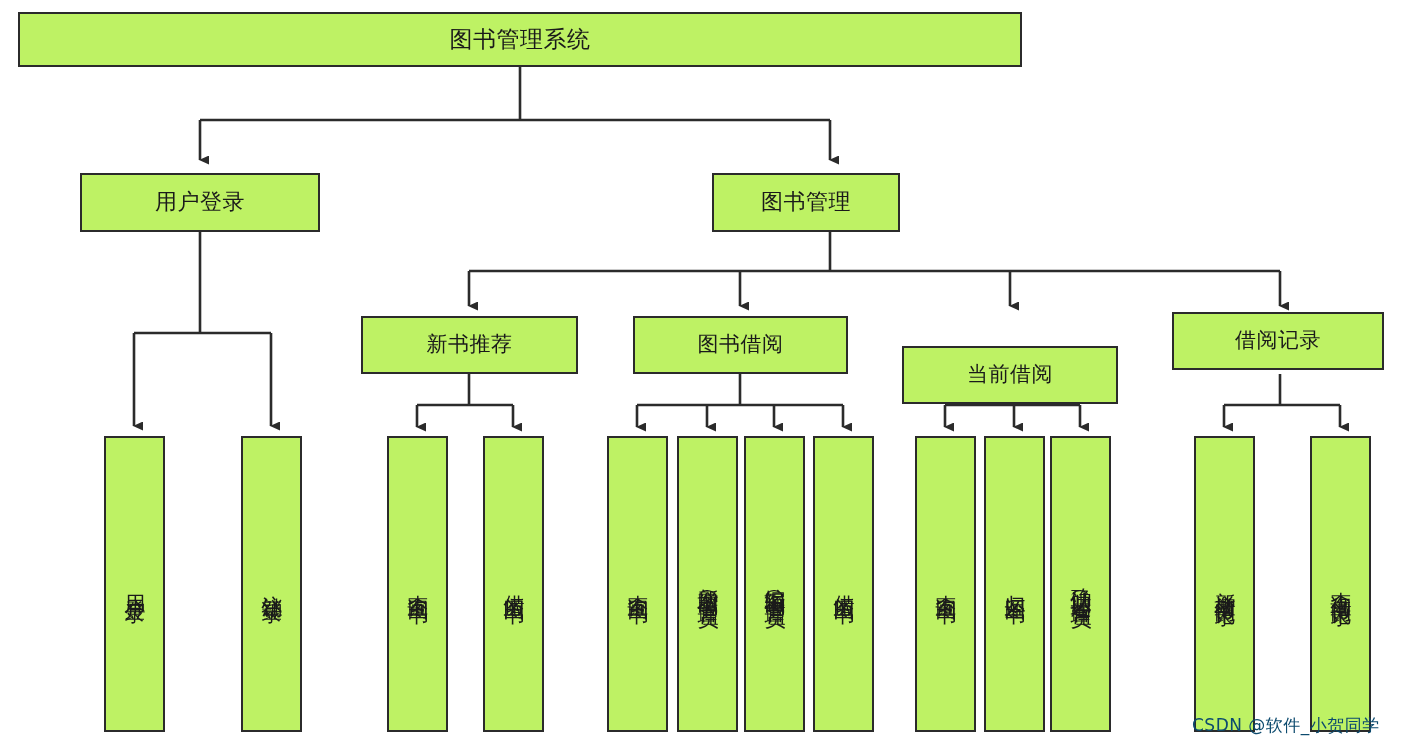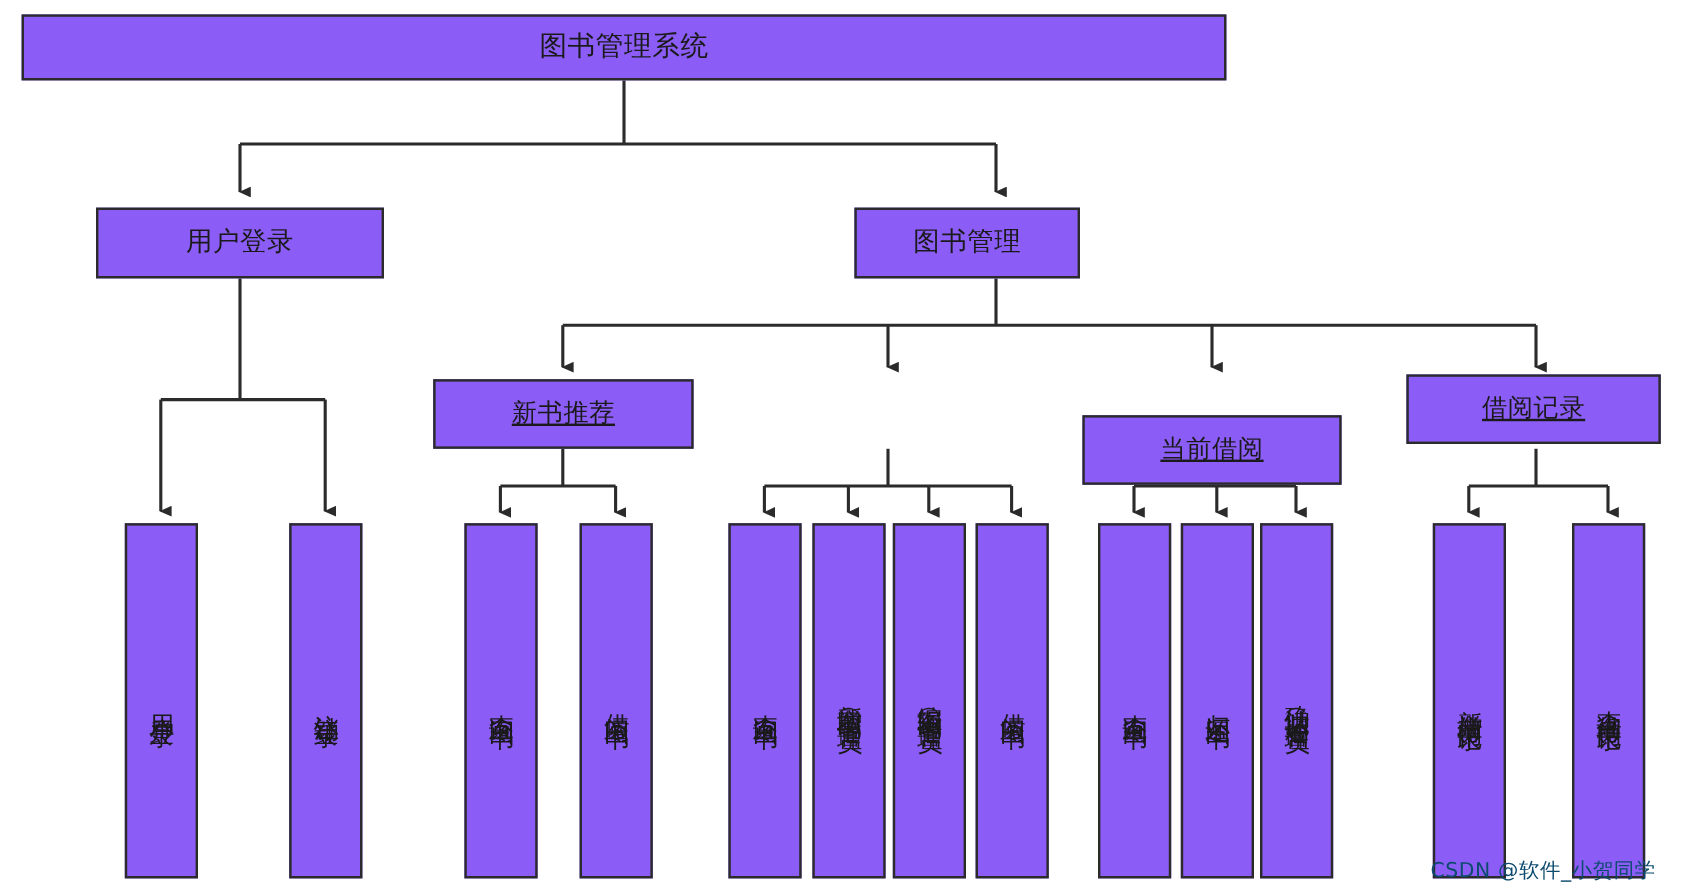--- a/index.html
+++ b/index.html
@@ -23,42 +23,41 @@
     left: 0;
     top: 0;
     width: 1405px;
     height: 747px;
     pointer-events: none;
   }
   .node {
     position: absolute;
     box-sizing: border-box;
     border: 2px solid #2b2b2b;
-    background: #8b5cf6;
+    background: #bef264;
     display: flex;
     align-items: center;
     justify-content: center;
     color: #1a1a1a;
     z-index: 2;
   }
   .node .label {
     display: block;
     line-height: 1.12;
     letter-spacing: 0.5px;
     white-space: nowrap;
   }
   .node.root .label {
     font-size: 23px;
   }
   .node.level2 .label {
     font-size: 22px;
   }
   .node.level3 .label {
     font-size: 21px;
-    text-decoration: underline;
   }
   .node.leaf {
     align-items: center;
     justify-content: center;
     padding: 6px 0;
   }
   .node.leaf .label {
     writing-mode: vertical-rl;
     text-orientation: upright;
     font-size: 21px;
@@ -139,20 +138,23 @@
   <div class="node level2" style="left:80px; top:173px; width:240px; height:59px;">
     <span class="label">用户登录</span>
   </div>
   <div class="node level2" style="left:712px; top:173px; width:188px; height:59px;">
     <span class="label">图书管理</span>
   </div>
 
   <div class="node level3" style="left:361px; top:316px; width:217px; height:58px;">
     <span class="label">新书推荐</span>
   </div>
+  <div class="node level3" style="left:633px; top:316px; width:215px; height:58px;">
+    <span class="label">图书借阅</span>
+  </div>
   <div class="node level3" style="left:902px; top:316px; width:216px; height:58px;margin-top:30px;">
     <span class="label">当前借阅</span>
   </div>
   <div class="node level3" style="left:1172px; top:312px; width:212px; height:58px;">
     <span class="label">借阅记录</span>
   </div>
 
   <div class="node leaf" style="left:104px; top:436px; width:61px; height:296px;">
     <span class="label">用户登录</span>
   </div>

